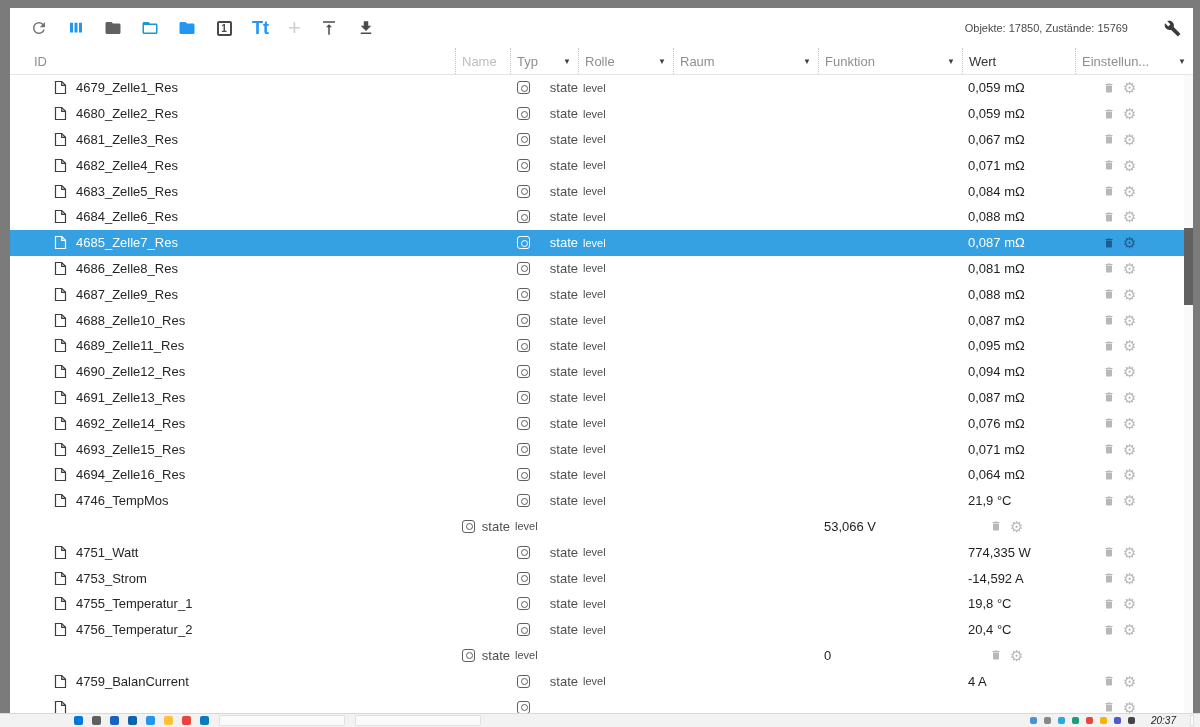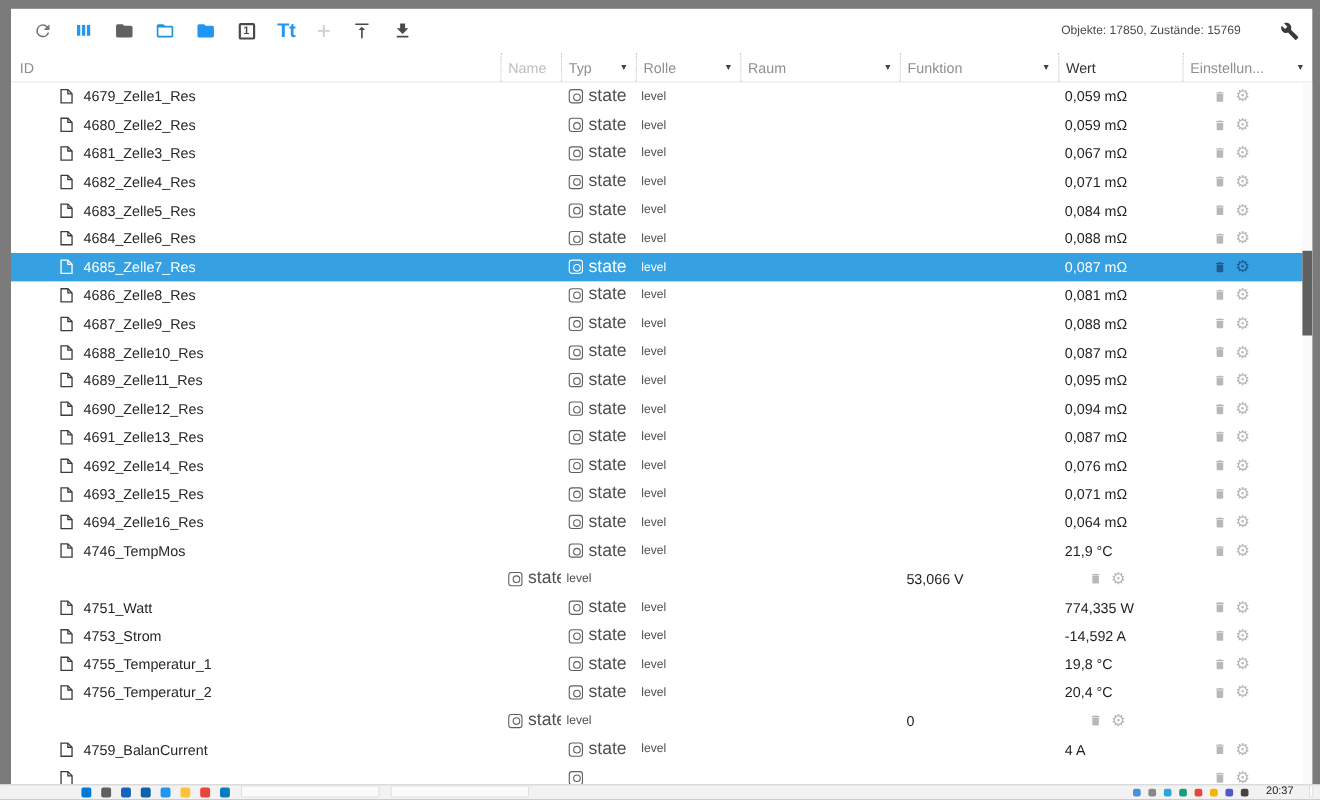--- a/index.html
+++ b/index.html
@@ -34,21 +34,21 @@
   .hcell.tone-muted span.lbl { color:#8f8f8f; }
   .hcell.tone-placeholder span.lbl { color:#bdbdbd; }
   .hcell.tone-dark span.lbl { color:#333333; }
   .hcell .arrow { position:absolute; right:7px; font-size:8px; color:#3f3f3f; }
   
   .tbody { position:relative; height:638px; overflow:hidden; }
   .row { display:grid; grid-template-columns:var(--cols); height:25.8px; align-items:center; cursor:pointer; background:#fff; }
   .row.selected { background:#35a0e2; }
   .cell { height:100%; display:flex; align-items:center; overflow:hidden; white-space:nowrap; }
   .cell-id { gap:9px; padding-left:44px; font-size:13px; color:#262626; }
-  .cell-typ { gap:5px; padding-left:7px; font-size:16px; color:#4f4f4f; }
+  .cell-typ { gap:5px; padding-left:7px; font-size:13px; color:#4f4f4f;justify-content:space-between; }
   .cell-rolle { padding-left:5px; font-size:11px; color:#4f4f4f; }
   .cell-wert { padding-left:6px; font-size:13px; color:#1f1f1f; }
   .cell-set { gap:8px; padding-left:28px; }
   .row.selected .cell-id, .row.selected .cell-typ, .row.selected .cell-rolle, .row.selected .cell-wert { color:#ffffff; }
   .doc-icon path { stroke:#3c3c3c; }
   .row.selected .doc-icon path { stroke:#ffffff; }
   .state-box { width:13px; height:13px; border:1px solid #5f5f5f; border-radius:3px; position:relative; flex:none; }
   .state-box::after { content:""; position:absolute; left:2.5px; top:2.5px; width:5px; height:5px;
     border:1px solid #5f5f5f; border-radius:50%; }
   .row.selected .state-box, .row.selected .state-box::after { border-color:#ffffff; }
@@ -56,21 +56,21 @@
   .trash svg { fill:currentColor; }
   .gear { color:#b8b8b8; font-size:15px; line-height:1; }
   .row.selected .trash, .row.selected .gear { color:#1d5c8f; }
   
   .scrollbar { position:absolute; top:67px; right:0; bottom:0; width:9px; background:#fafafa; }
   .scroll-thumb { position:absolute; top:153px; left:0; width:9px; height:77px; background:#616161; cursor:grab; }
   
   .taskbar {
     position:absolute; left:0; right:0; bottom:0; height:14px;
     background:#f2f2f2; border-top:1px solid #d9d9d9;
-    display:flex; gap:10px; padding:0 6px 0 74px; overflow:hidden;
+    display:flex; align-items:center; gap:10px; padding:0 6px 0 74px; overflow:hidden;font-style:italic;
   }
   .tb-app { width:9px; height:9px; border-radius:2px; flex:none; cursor:pointer; }
   .tray .tb-app { width:7px; height:7px; }
   .win-btn { width:126px; height:11px; background:#fbfbfb; border:1px solid #e0e0e0; border-radius:2px; flex:none; cursor:pointer; }
   .tb-spacer { flex:1; }
   .tray { display:flex; align-items:center; gap:7px; }
   .clock { font-size:10px; color:#222222; margin-left:6px; cursor:pointer; }
   .show-desktop { width:4px; height:11px; background:#ffffff; border:1px solid #dddddd; margin-left:4px; cursor:pointer; }
 </style>
 </head>
@@ -121,21 +121,21 @@
     </span>
     <span class="stats">Objekte: 17850, Zustände: 15769</span>
     <span class="tb-icon wrench">
       <svg width="17" height="17" viewBox="0 0 24 24">
           <path fill="#3a3a3a" d="M22.7 19l-9.1-9.1c.9-2.3.4-5-1.5-6.9-2-2-5-2.4-7.4-1.3L9 6 6 9 1.6 4.7C.4 7.1.9 10.1 2.9 12.1c1.9 1.9 4.6 2.4 6.9 1.5l9.1 9.1c.4.4 1 .4 1.4 0l2.3-2.3c.5-.4.5-1.1.1-1.4z"></path>
         </svg>
     </span>
   </div>
 
   <div class="thead">
-      <div class="hcell tone-muted" style="padding-left: 8px;">
+      <div class="hcell tone-muted" style="padding-left: 24px;">
         <span class="lbl">ID</span>
       </div>
       <div class="hcell tone-placeholder sep">
         <span class="lbl">Name</span>
       </div>
       <div class="hcell tone-muted sep">
         <span class="lbl">Typ</span>
         <span class="arrow">▼</span>
       </div>
       <div class="hcell tone-muted sep">

